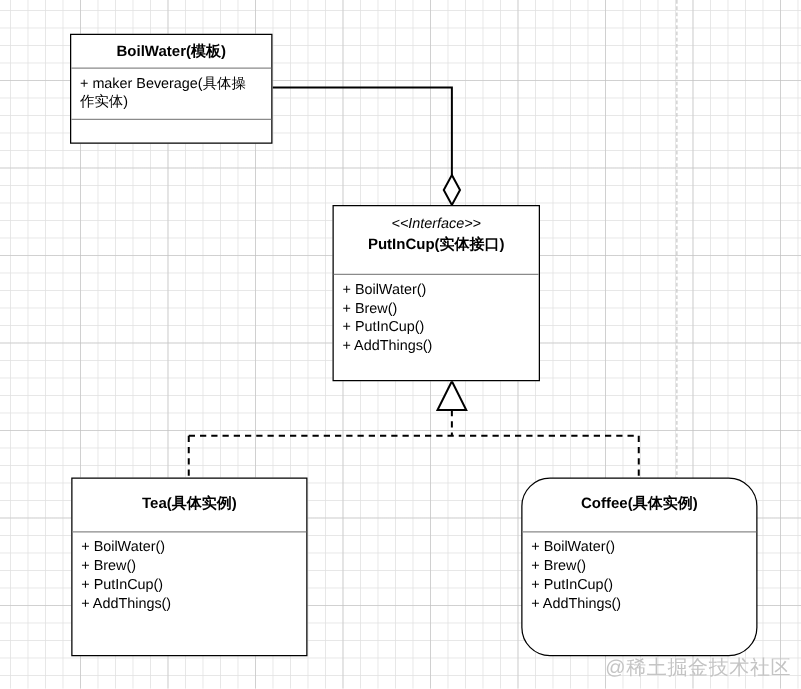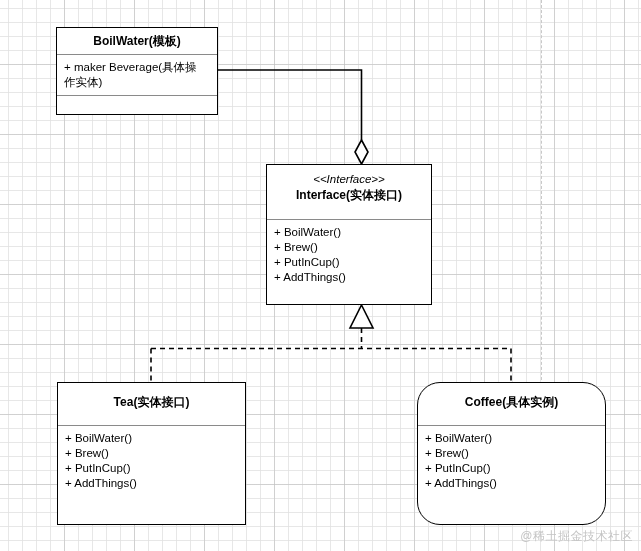--- a/index.html
+++ b/index.html
@@ -98,21 +98,21 @@
   #box-template .uml-header { height: 26px; padding-top: 5px; }
   #box-beverage .uml-header { height: 54px; padding-top: 7px; }
   #box-tea .uml-header,
   #box-coffee .uml-header { height: 42px; padding-top: 11px; }
 
   
   .watermark {
     position: absolute;
     right: 8px;
     bottom: 6px;
-    font-size: 12px;
+    font-size: 16px;
     color: #c4c4c4;
     letter-spacing: 0.5px;
     z-index: 4;
     user-select: none;
     text-align: center;
   }
 </style>
 </head>
 <body>
 
@@ -148,34 +148,34 @@
     <div class="uml-sep"></div>
     <div class="uml-section attrs">
       <div class="member">+ maker Beverage(具体操作实体)</div>
     </div>
     <div class="uml-sep"></div>
   </div>
 
   <div class="uml-box" id="box-beverage">
     <div class="uml-header">
       <span class="stereotype">&lt;&lt;Interface&gt;&gt;</span>
-      <span class="cls-name">Interface(实体接口)</span>
+      <span class="cls-name">PutInCup(实体接口)</span>
     </div>
     <div class="uml-sep"></div>
     <div class="uml-section methods">
       <div class="member">+ BoilWater()</div>
       <div class="member">+ Brew()</div>
       <div class="member">+ PutInCup()</div>
       <div class="member">+ AddThings()</div>
     </div>
   </div>
 
   <div class="uml-box" id="box-tea">
     <div class="uml-header">
-      <span class="cls-name">Tea(实体接口)</span>
+      <span class="cls-name">Tea(具体实例)</span>
     </div>
     <div class="uml-sep"></div>
     <div class="uml-section methods">
       <div class="member">+ BoilWater()</div>
       <div class="member">+ Brew()</div>
       <div class="member">+ PutInCup()</div>
       <div class="member">+ AddThings()</div>
     </div>
   </div>
 

